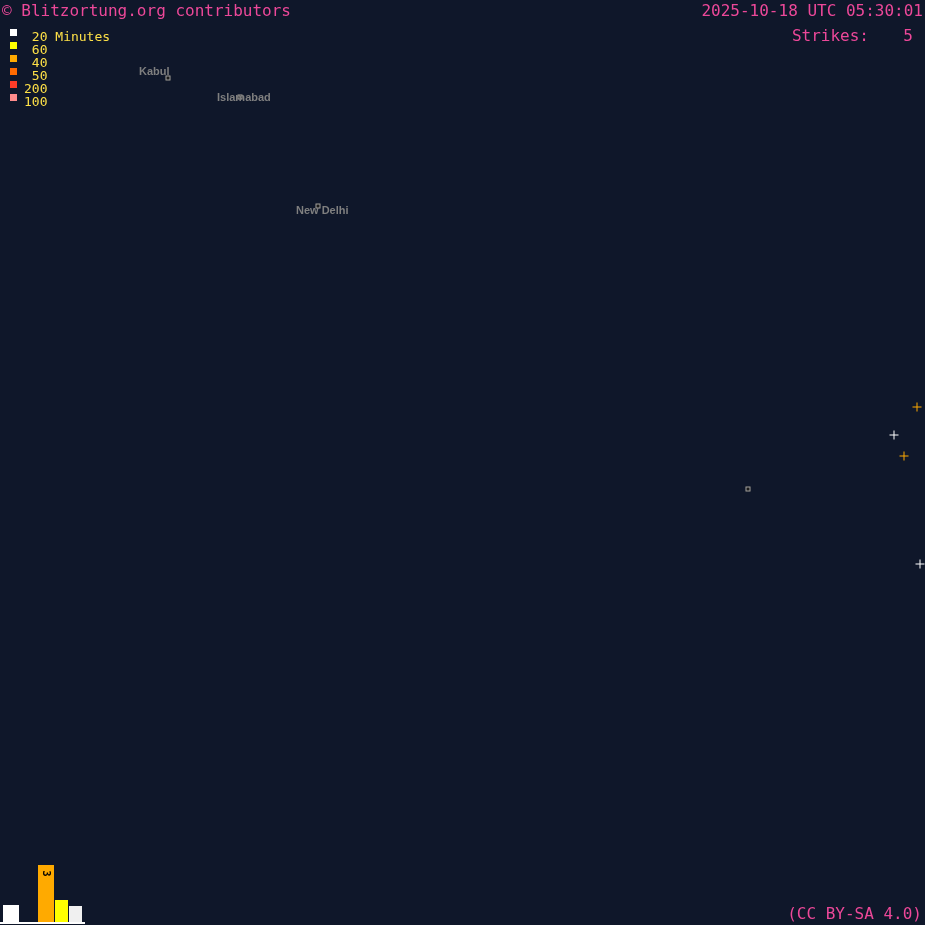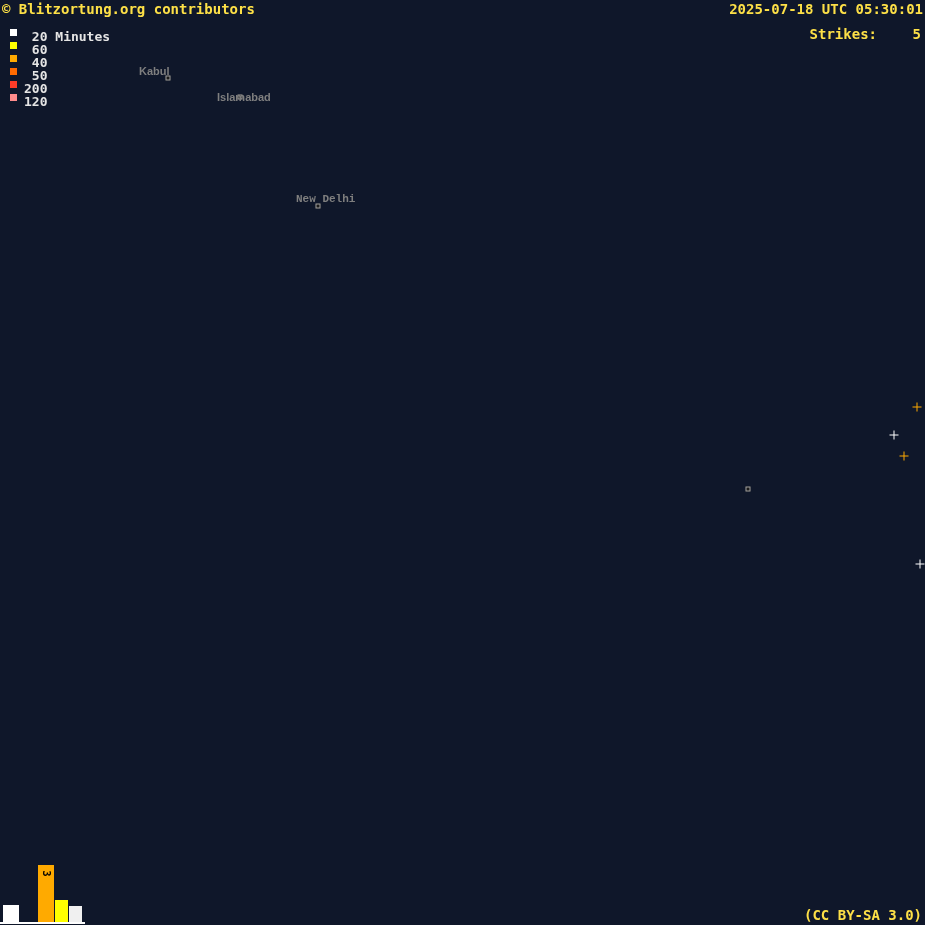--- a/index.html
+++ b/index.html
@@ -1,66 +1,66 @@
 <!DOCTYPE html>
 <html><head>
 <meta charset="utf-8">
 <style>
   * { margin:0; padding:0; box-sizing:border-box; }
   html,body { width:925px; height:925px; background:#000000; overflow:hidden; }
   body { position:relative; font-family:"DejaVu Sans Mono", monospace; }
 
-  .hdr { position:absolute; color:#fde047; font-weight:bold; font-size:14px; white-space:pre; }
+  .hdr { position:absolute; color:#ec4899; font-weight:normal; font-size:16px; white-space:pre; }
   #attribution { top:1px; left:2px; }
   #timestamp   { top:1px; right:2px; }
-  #strikes-line{ top:26px; right:4px; }
+  #strikes-line{ top:26px; right:12px; }
   #strikes-count { display:inline-block; min-width:44px; text-align:right; }
   #license { bottom:2px; right:3px; }
 
   #map { position:absolute; left:0; top:0; width:925px; height:925px; background:#0f172a; }
 
   .city-label { position:absolute; color:#7f7f7f; font-family:"Liberation Sans", sans-serif;
                 font-weight:bold; font-size:11px; white-space:nowrap; }
   .city-marker { position:absolute; width:5px; height:5px; border:1px solid #9f9f9f;
                  background:#1a1a1a; transform:translate(-50%,-50%); }
 
   .strike { position:absolute; width:9px; height:9px; transform:translate(-50%,-50%); }
   .strike::before { content:""; position:absolute; left:4px; top:0; width:1px; height:9px; background:currentColor; }
   .strike::after  { content:""; position:absolute; top:4px; left:0; height:1px; width:9px; background:currentColor; }
 
   #legend { position:absolute; top:26px; left:10px; }
   .legend-row { display:flex; align-items:center; height:13px; }
   .legend-swatch { width:7px; height:7px; margin-right:7px; flex:0 0 auto; }
-  .legend-label { color:#e5e5e5; font-weight:bold; font-size:13px; line-height:13px; white-space:pre;margin-top:8px; }
+  .legend-label { color:#fde047; font-weight:normal; font-size:13px; line-height:13px; white-space:pre;margin-top:8px; }
 
   #histogram { position:absolute; left:0; bottom:1px; width:86px; height:62px; }
   #baseline { position:absolute; left:0; bottom:0; width:85px; height:2px; background:#ffffff; }
   .hist-bar { position:absolute; bottom:2px; }
   .hist-label { position:absolute; top:3px; left:50%; transform:translateX(-50%) rotate(90deg);
                 font-size:10px; font-weight:bold; color:#000000; font-family:"DejaVu Sans Mono", monospace; }
 </style>
 </head>
 <body>
 
 <div id="map">
     <span class="city-marker" style="left: 168px; top: 78px;"></span>
     <span class="city-label" style="left: 139px; top: 65px;">Kabul</span>
     <span class="city-marker" style="left: 240px; top: 97px;"></span>
     <span class="city-label" style="left: 217px; top: 91px;">Islamabad</span>
     <span class="city-marker" style="left: 318px; top: 206px;"></span>
-    <span class="city-label" style="left: 296px; top: 193px; font-family: Liberation Mono, monospace;">New Delhi</span>
+    <span class="city-label" style="left: 296px; top: 204px;">New Delhi</span>
     <span class="city-marker" style="left: 748px; top: 489px;"></span>
     <span class="strike" style="left: 917px; top: 407px; color: rgb(255, 170, 0);"></span>
     <span class="strike" style="left: 894px; top: 435px; color: rgb(255, 255, 255);"></span>
     <span class="strike" style="left: 904px; top: 456px; color: rgb(255, 170, 0);"></span>
     <span class="strike" style="left: 920px; top: 564px; color: rgb(255, 255, 255);"></span>
   </div>
 
 <div class="hdr" id="attribution">© Blitzortung.org contributors</div>
-<div class="hdr" id="timestamp">2025-07-18 UTC 05:30:01</div>
+<div class="hdr" id="timestamp">2025-10-18 UTC 05:30:01</div>
 <div class="hdr" id="strikes-line"><span>Strikes:</span><span id="strikes-count">5</span></div>
 
 <div id="legend">
     <div class="legend-row">
       <span class="legend-swatch" style="background: rgb(255, 255, 255);"></span>
       <span class="legend-label"> 20 Minutes</span>
     </div>
     <div class="legend-row">
       <span class="legend-swatch" style="background: rgb(255, 255, 0);"></span>
       <span class="legend-label"> 60</span>
@@ -72,27 +72,27 @@
     <div class="legend-row">
       <span class="legend-swatch" style="background: rgb(255, 106, 0);"></span>
       <span class="legend-label"> 50</span>
     </div>
     <div class="legend-row">
       <span class="legend-swatch" style="background: rgb(255, 60, 40);"></span>
       <span class="legend-label">200</span>
     </div>
     <div class="legend-row">
       <span class="legend-swatch" style="background: rgb(255, 140, 140);"></span>
-      <span class="legend-label">120</span>
+      <span class="legend-label">100</span>
     </div>
   </div>
 
 <div id="histogram">
   <div id="baseline"></div>
 <div class="hist-bar" style="left: 3px; width: 16px; height: 17px; background: rgb(255, 255, 255);"></div>
     <div class="hist-bar" style="left: 38px; width: 16px; height: 57px; background: rgb(255, 170, 0);">
       <span class="hist-label">3</span>
     </div>
     <div class="hist-bar" style="left: 55px; width: 13px; height: 22px; background: rgb(255, 255, 0);"></div>
     <div class="hist-bar" style="left: 69px; width: 13px; height: 16px; background: rgb(240, 240, 240);"></div>
   </div>
 
-<div class="hdr" id="license">(CC BY-SA 3.0)</div>
+<div class="hdr" id="license">(CC BY-SA 4.0)</div>
 
 </body></html>

